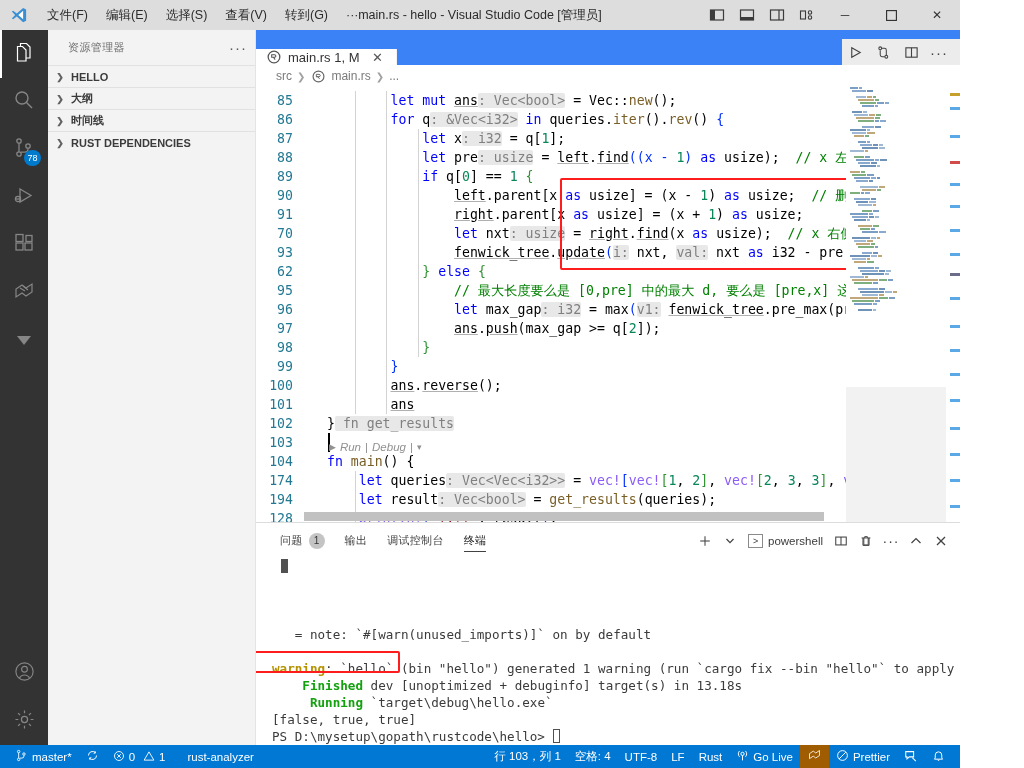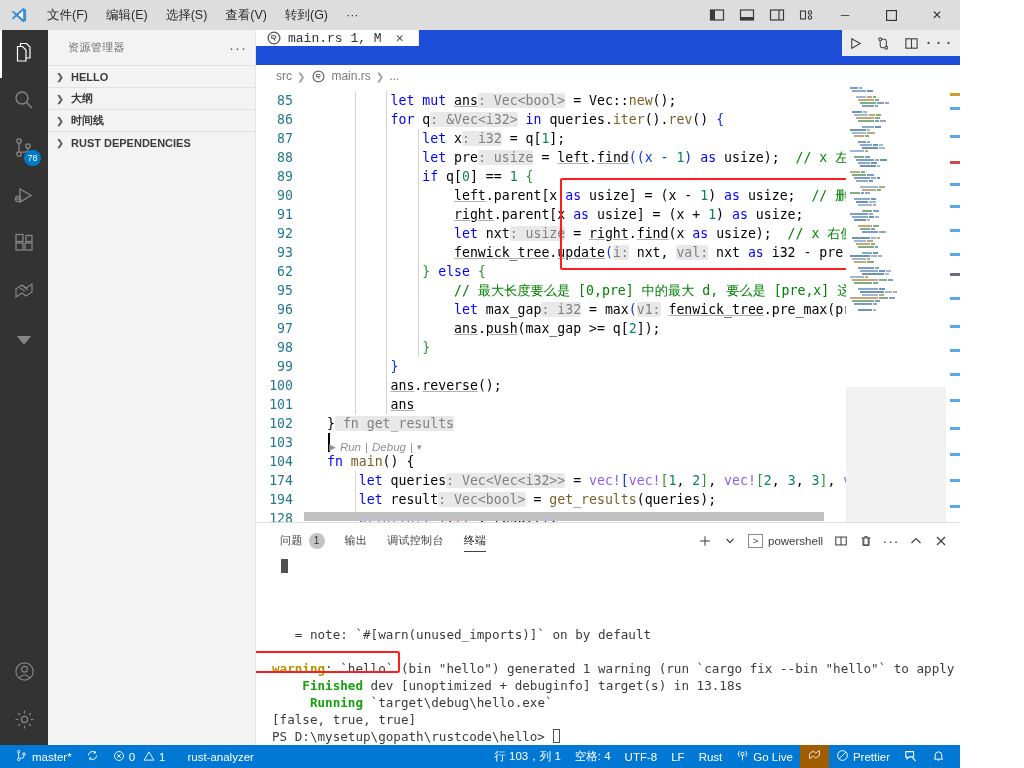--- a/index.html
+++ b/index.html
@@ -68,21 +68,21 @@
     height: 22px; display: flex; align-items: center; gap: 3px;
     font-size: 11px; font-weight: bold; color: #3b3b3b; padding-left: 4px;
     border-top: 1px solid #e1e1e1;
   }
   .sb-section:first-of-type { border-top: none; }
   .chev { width: 16px; text-align: center; font-size: 9px; color: #626262; }
 
   
   .editor-group { flex: 1 1 auto; display: flex; flex-direction: column; min-width: 0; background: #ffffff; }
 
-  .tabs-row { height: 35px; background: #1d4ed8; display: flex; align-items: flex-start; flex: 0 0 35px; font-family: Liberation Mono, monospace; }
+  .tabs-row { height: 35px; background: #3b82f6; display: flex; align-items: flex-end; flex: 0 0 35px; }
   .tab {
     display: flex; align-items: center; gap: 6px; padding: 0 10px;
     background: #ffffff; border-right: 1px solid #f3f3f3;
     font-size: 13px; color: #333333; max-width: 240px;
   }
   .tab-icon { width: 16px; height: 16px; display:flex; align-items:center; justify-content:center; }
   .tab-label { white-space: nowrap; }
   .tab-close { margin-left: 4px; font-size: 13px; color: #555; width: 16px; text-align: center; }
   .tabs-fill { flex: 1 1 auto; background: #ececec; }
   .tab-actions { display: flex; align-items: center; gap: 2px; padding-right: 8px; background: #ececec; }
@@ -210,20 +210,21 @@
       </svg>
     </div>
     <div class="menu-items">
       <div class="menu-item">文件(F)</div>
       <div class="menu-item">编辑(E)</div>
       <div class="menu-item">选择(S)</div>
       <div class="menu-item">查看(V)</div>
       <div class="menu-item">转到(G)</div>
       <div class="menu-item">···</div>
     </div>
+    <div class="title-center">main.rs - hello - Visual Studio Code [管理员]</div>
     <div class="title-right">
       <div class="layout-btn">
         <svg width="16" height="16" viewBox="0 0 16 16">
             <rect x="1.5" y="3" width="13" height="10" fill="none" stroke="#3b3b3b" stroke-width="1.2"></rect>
             <rect x="1.5" y="3" width="4.5" height="10" fill="#3b3b3b"></rect>
           </svg>
       </div>
       <div class="layout-btn">
         <svg width="16" height="16" viewBox="0 0 16 16">
             <rect x="1.5" y="3" width="13" height="10" fill="none" stroke="#3b3b3b" stroke-width="1.2"></rect>
@@ -417,21 +418,21 @@
 
       <div class="code-area">
         <div class="gutter" id="gutter">
             <div class="ln">85</div>
             <div class="ln">86</div>
             <div class="ln">87</div>
             <div class="ln">88</div>
             <div class="ln">89</div>
             <div class="ln">90</div>
             <div class="ln">91</div>
-            <div class="ln">92</div>
+            <div class="ln">70</div>
             <div class="ln">93</div>
             <div class="ln">62</div>
             <div class="ln">95</div>
             <div class="ln">96</div>
             <div class="ln">97</div>
             <div class="ln">98</div>
             <div class="ln">99</div>
             <div class="ln">100</div>
             <div class="ln">101</div>
             <div class="ln">102</div>

